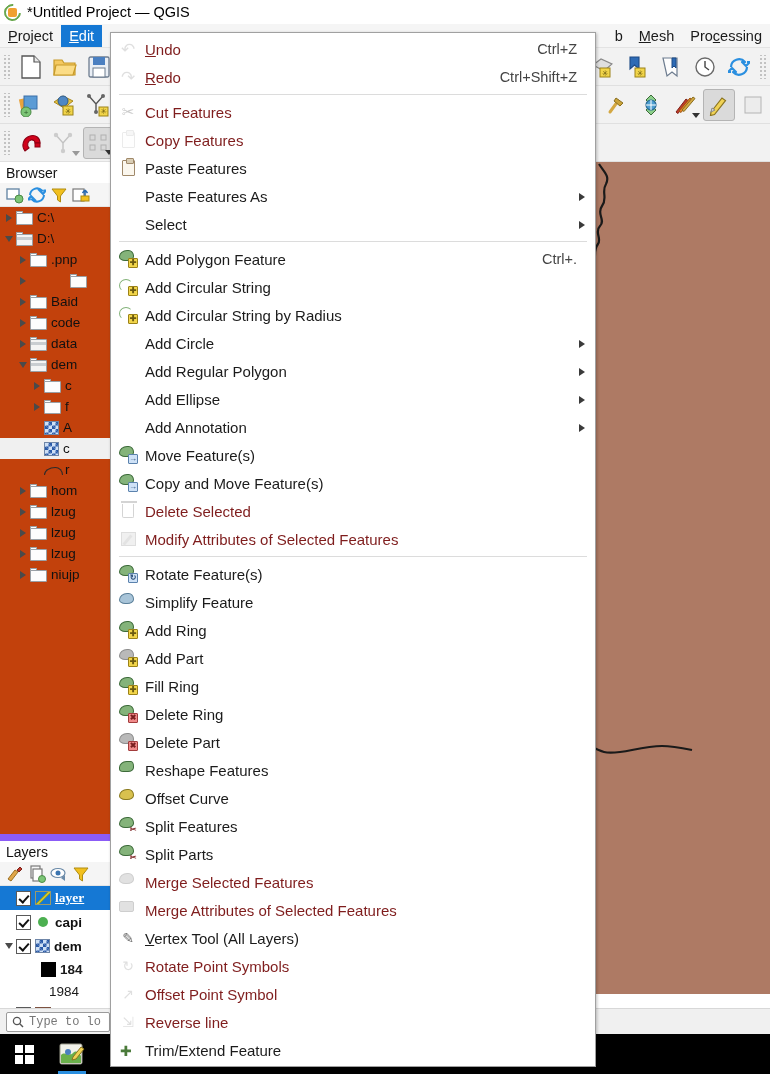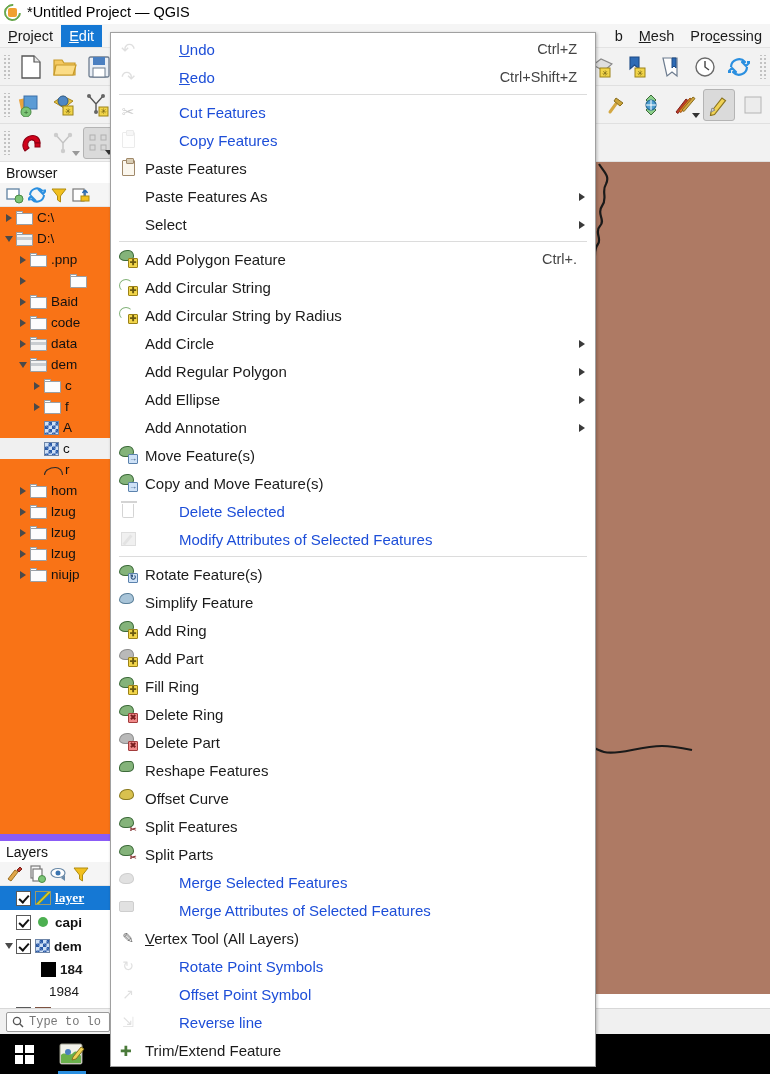--- a/index.html
+++ b/index.html
@@ -85,21 +85,21 @@
   .tb-caret {
     position: absolute; right: 1px; bottom: 3px;
     width: 0; height: 0;
     border-left: 4px solid transparent; border-right: 4px solid transparent;
     border-top: 5px solid #333;
   }
 
   
   #leftdock {
     position: absolute; left: 0; top: 162px; width: 112px; bottom: 54px;
-    background: #f97316; overflow: hidden;
+    background: #c2410c; overflow: hidden;
     border-right: 1px solid #cfcfcf;
   }
   .panel-title {
     font-size: 14px; color: #111; padding: 3px 4px 2px 6px;
     background: #ffffff; white-space: nowrap;
   }
   .panel-tools {
     height: 24px; display: flex; align-items: center; gap: 4px;
     padding-left: 6px; background: #f5f5f5;
     border-bottom: 1px solid #e5e5e5;
@@ -253,21 +253,21 @@
     padding-left: 4px; white-space: nowrap;
   }
   .mrow .micon {
     width: 26px; height: 22px; flex: 0 0 auto;
     display: flex; align-items: center; justify-content: center;
     margin-right: 4px;
   }
   .mrow .mlabel {
     font-size: 15px; color: #1b1b1b; flex: 1 1 auto;
   }
-  .mrow.disabled .mlabel { color: #1d4ed8; margin-left: 34px; }
+  .mrow.disabled .mlabel { color: #7f1d1d; }
   .mrow .mshort { font-size: 14.5px; color: #444; padding-right: 18px; }
   .mrow .msub {
     position: absolute; right: 10px; top: 11px;
     width: 0; height: 0;
     border-top: 4px solid transparent; border-bottom: 4px solid transparent;
     border-left: 6px solid #3a3a3a;
   }
   .msep { height: 1px; background: #dcdcdc; margin: 3px 8px; }
   .mrow .mlabel u { text-decoration: underline; }
 

